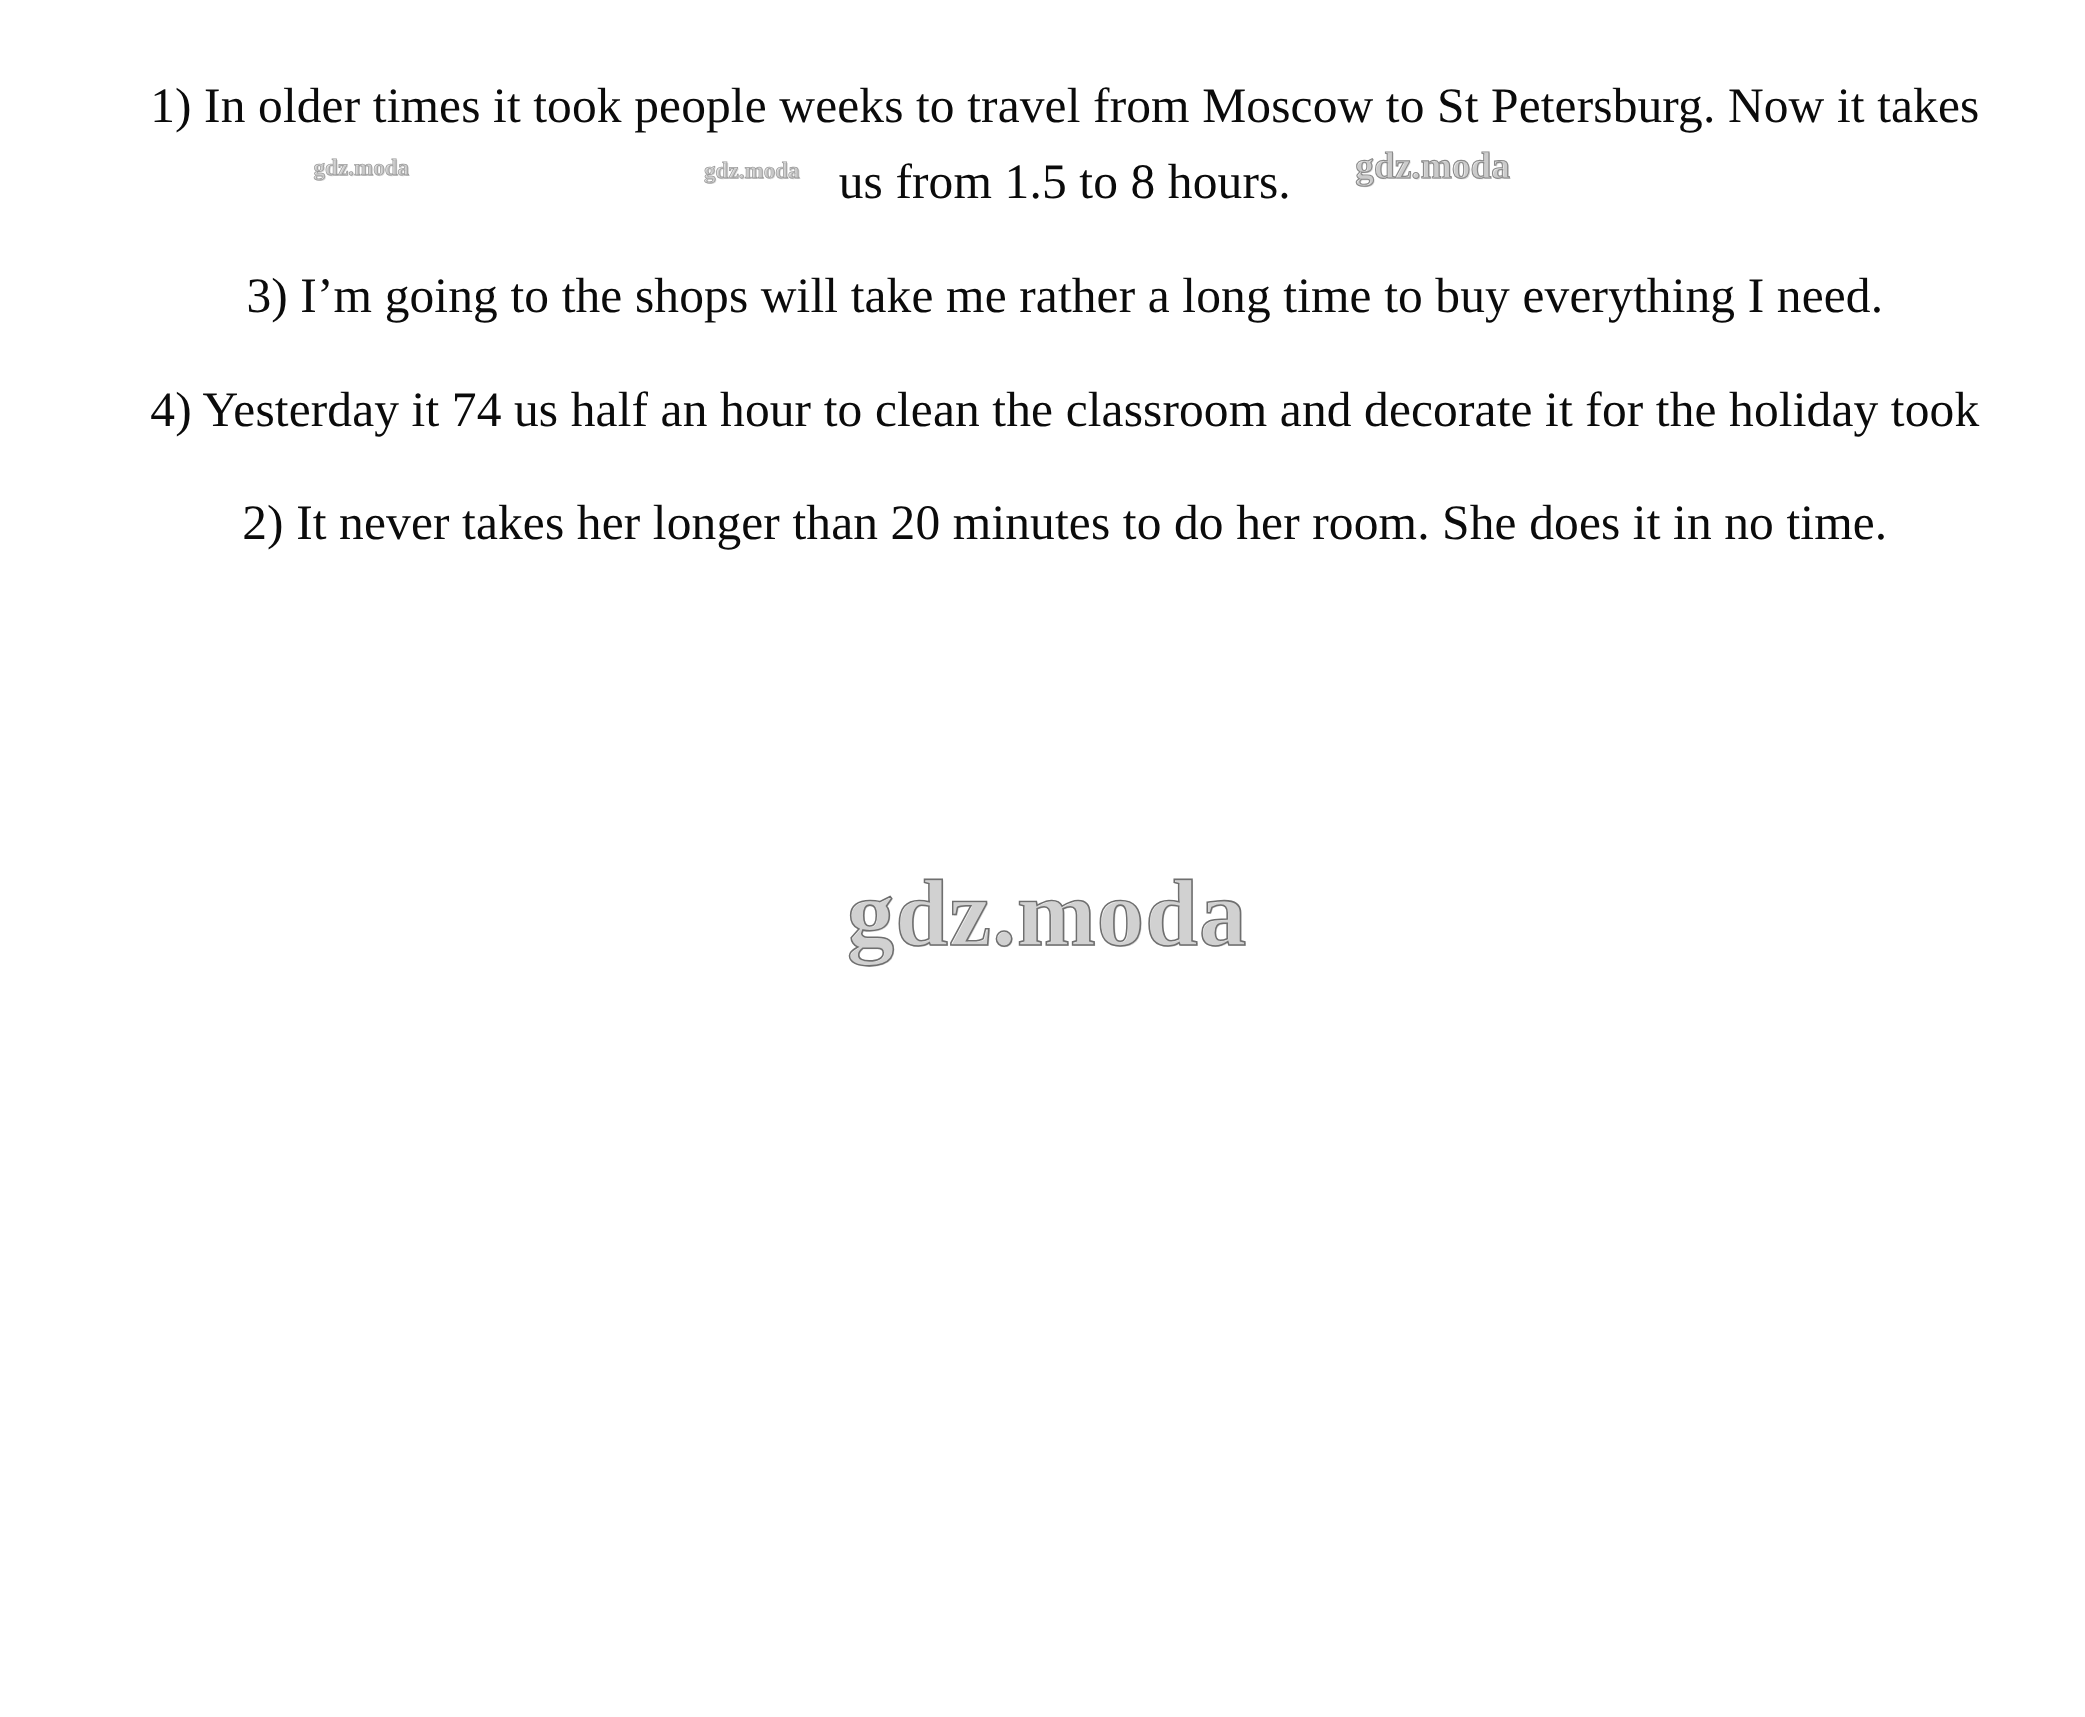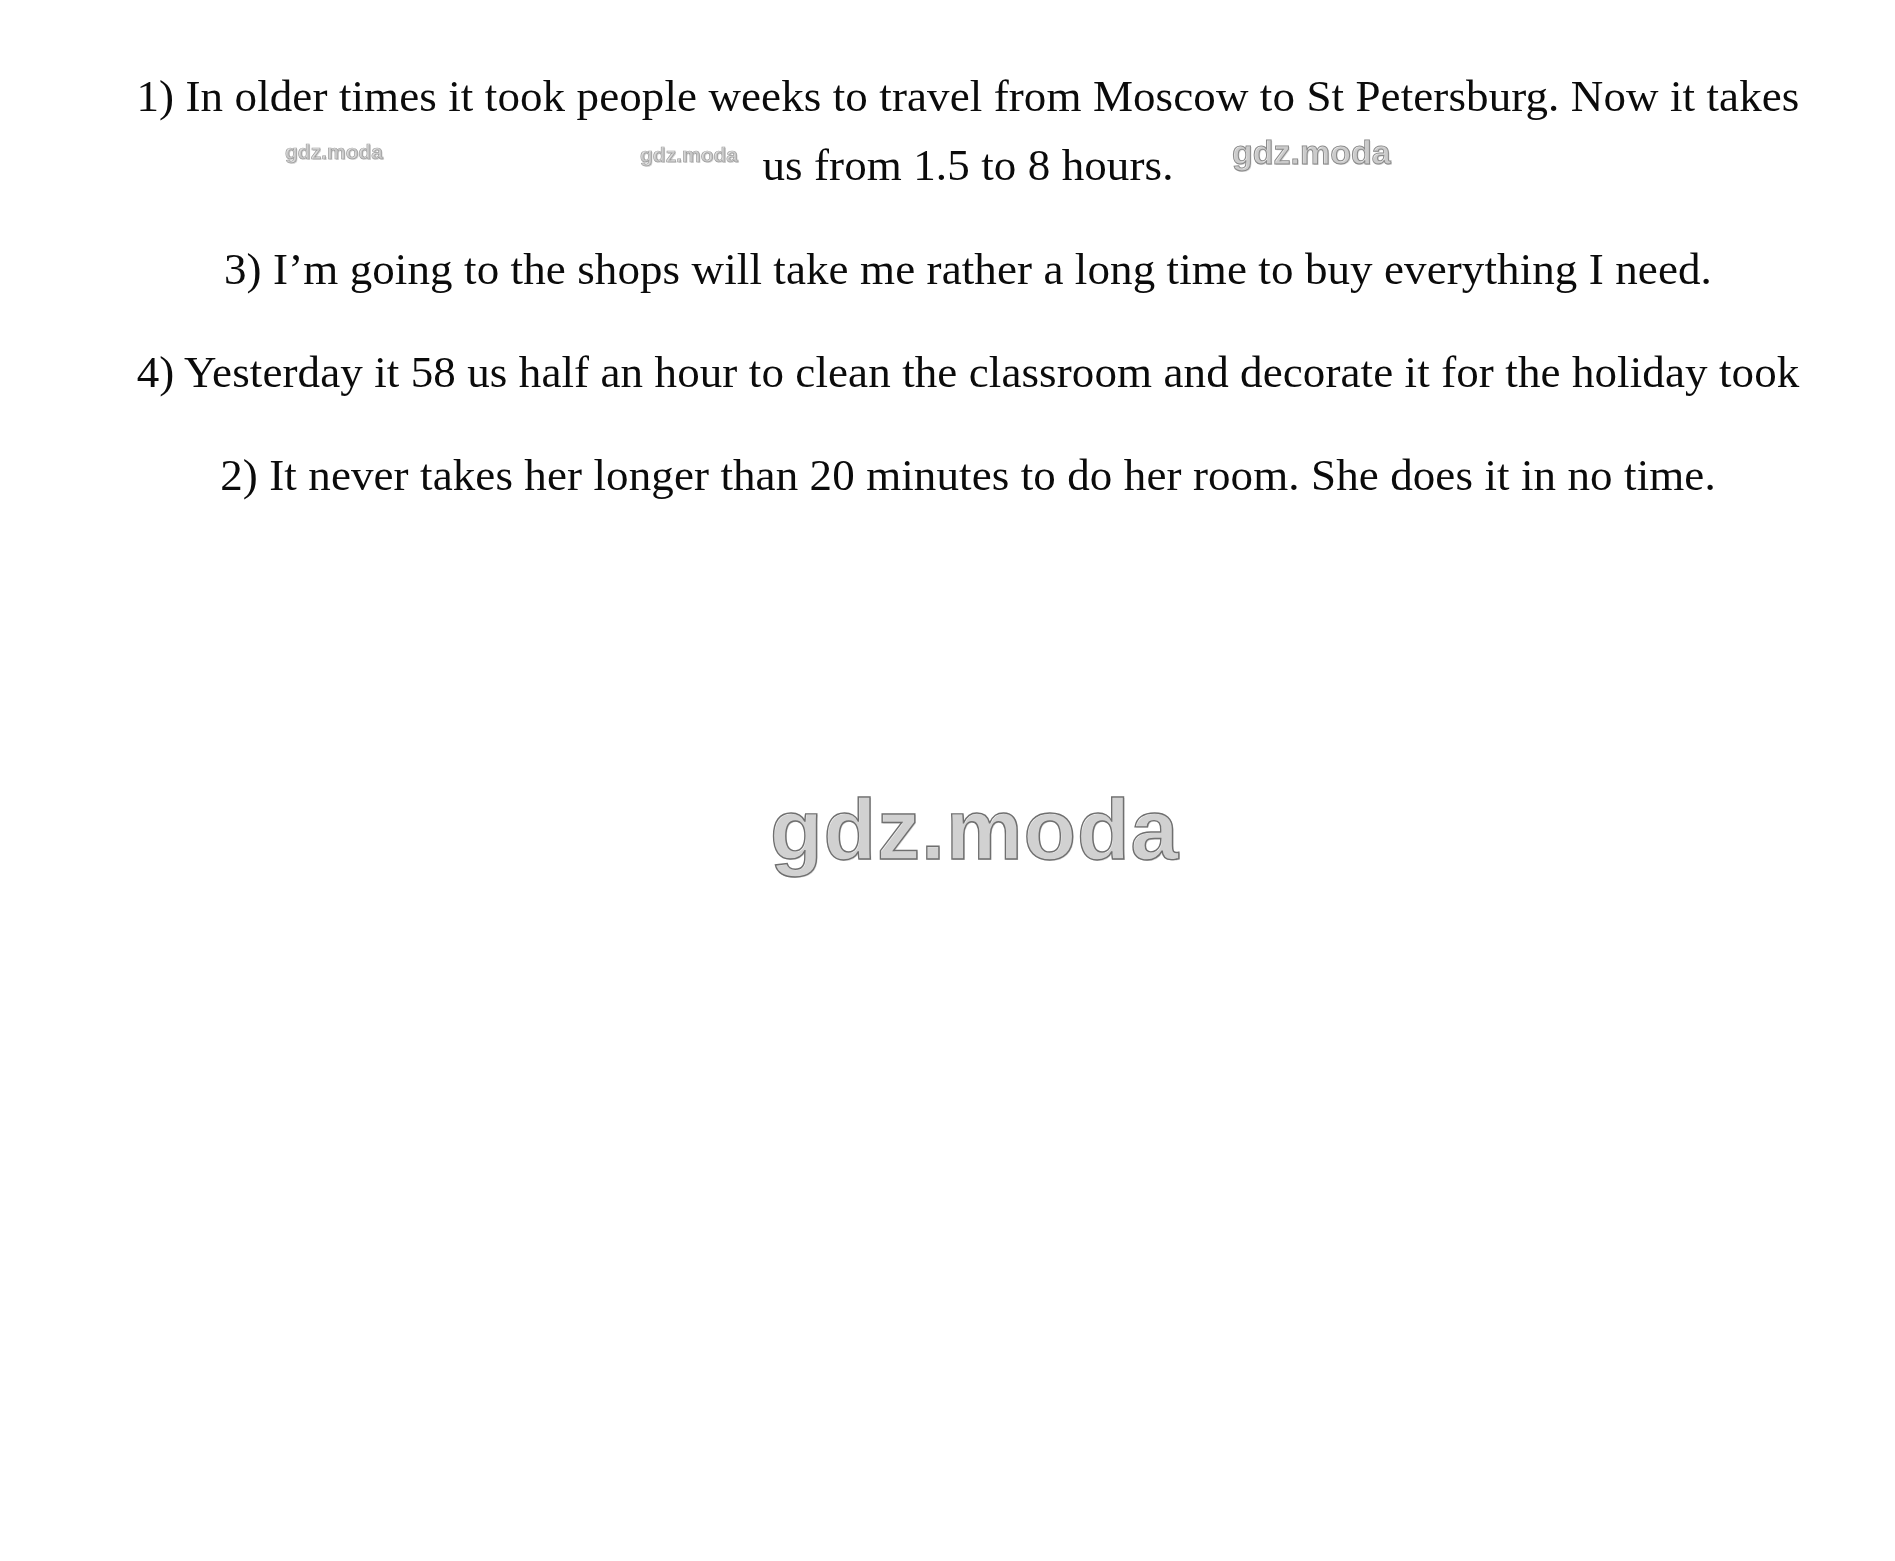--- a/index.html
+++ b/index.html
@@ -36,21 +36,21 @@
     margin: 0 0 34px 0;
     letter-spacing: 0.1px;
     color: #0b0b0b;
   }
   .para:last-child {
     margin-bottom: 0;
   }
   
   .wm {
     position: absolute;
-    font-family: Liberation Sans, sans-serif;
+    font-family: Liberation Serif, serif;
     font-weight: bold;
     color: transparent;
     -webkit-text-stroke: 1px #8d8d8d;
     text-shadow: 1px 1px 0 rgba(140,140,140,0.35);
     white-space: nowrap;
     pointer-events: none;
     user-select: none;
   }
   .wm-small {
     font-size: 21px;
@@ -74,21 +74,21 @@
   .wm4 { left: 770px;  top: 780px; }
 </style>
 </head>
 <body>
 
 <div class="page">
 
   <div class="content">
     <p class="para">1) In older times it took people weeks to travel from Moscow to St Petersburg. Now it takes us from 1.5 to 8 hours.</p>
     <p class="para">3) I’m going to the shops will take me rather a long time to buy everything I need.</p>
-    <p class="para">4) Yesterday it 58 us half an hour to clean the classroom and decorate it for the holiday took</p>
+    <p class="para">4) Yesterday it 74 us half an hour to clean the classroom and decorate it for the holiday took</p>
     <p class="para">2) It never takes her longer than 20 minutes to do her room. She does it in no time.</p>
   </div>
 
   <div class="wm wm-small wm1">gdz.moda</div>
   <div class="wm wm-small wm2">gdz.moda</div>
   <div class="wm wm-med wm3">gdz.moda</div>
   <div class="wm wm-large wm4">gdz.moda</div>
 
 </div>
 

